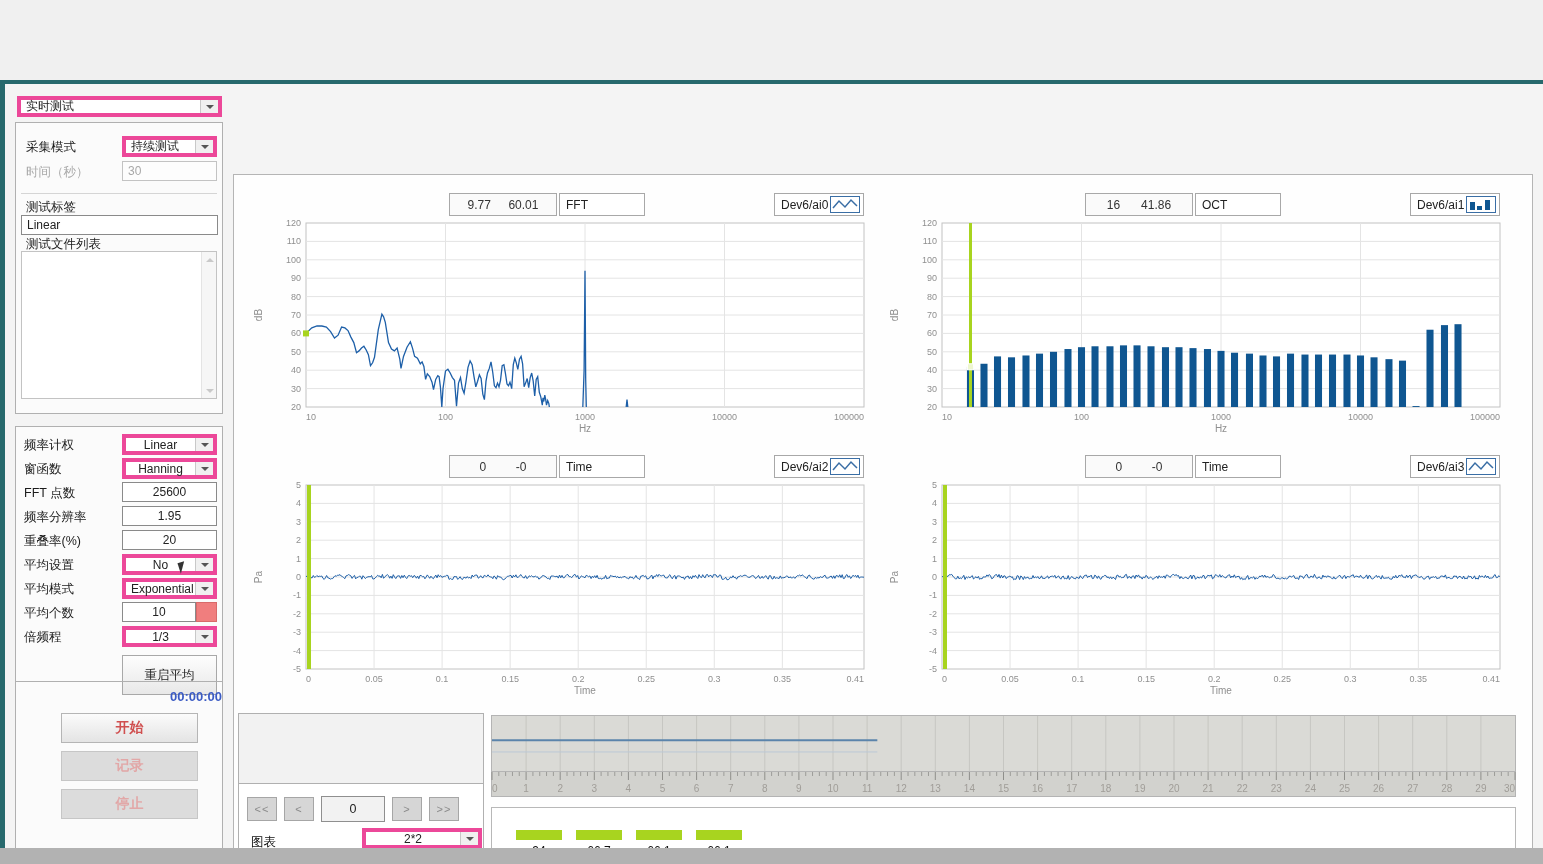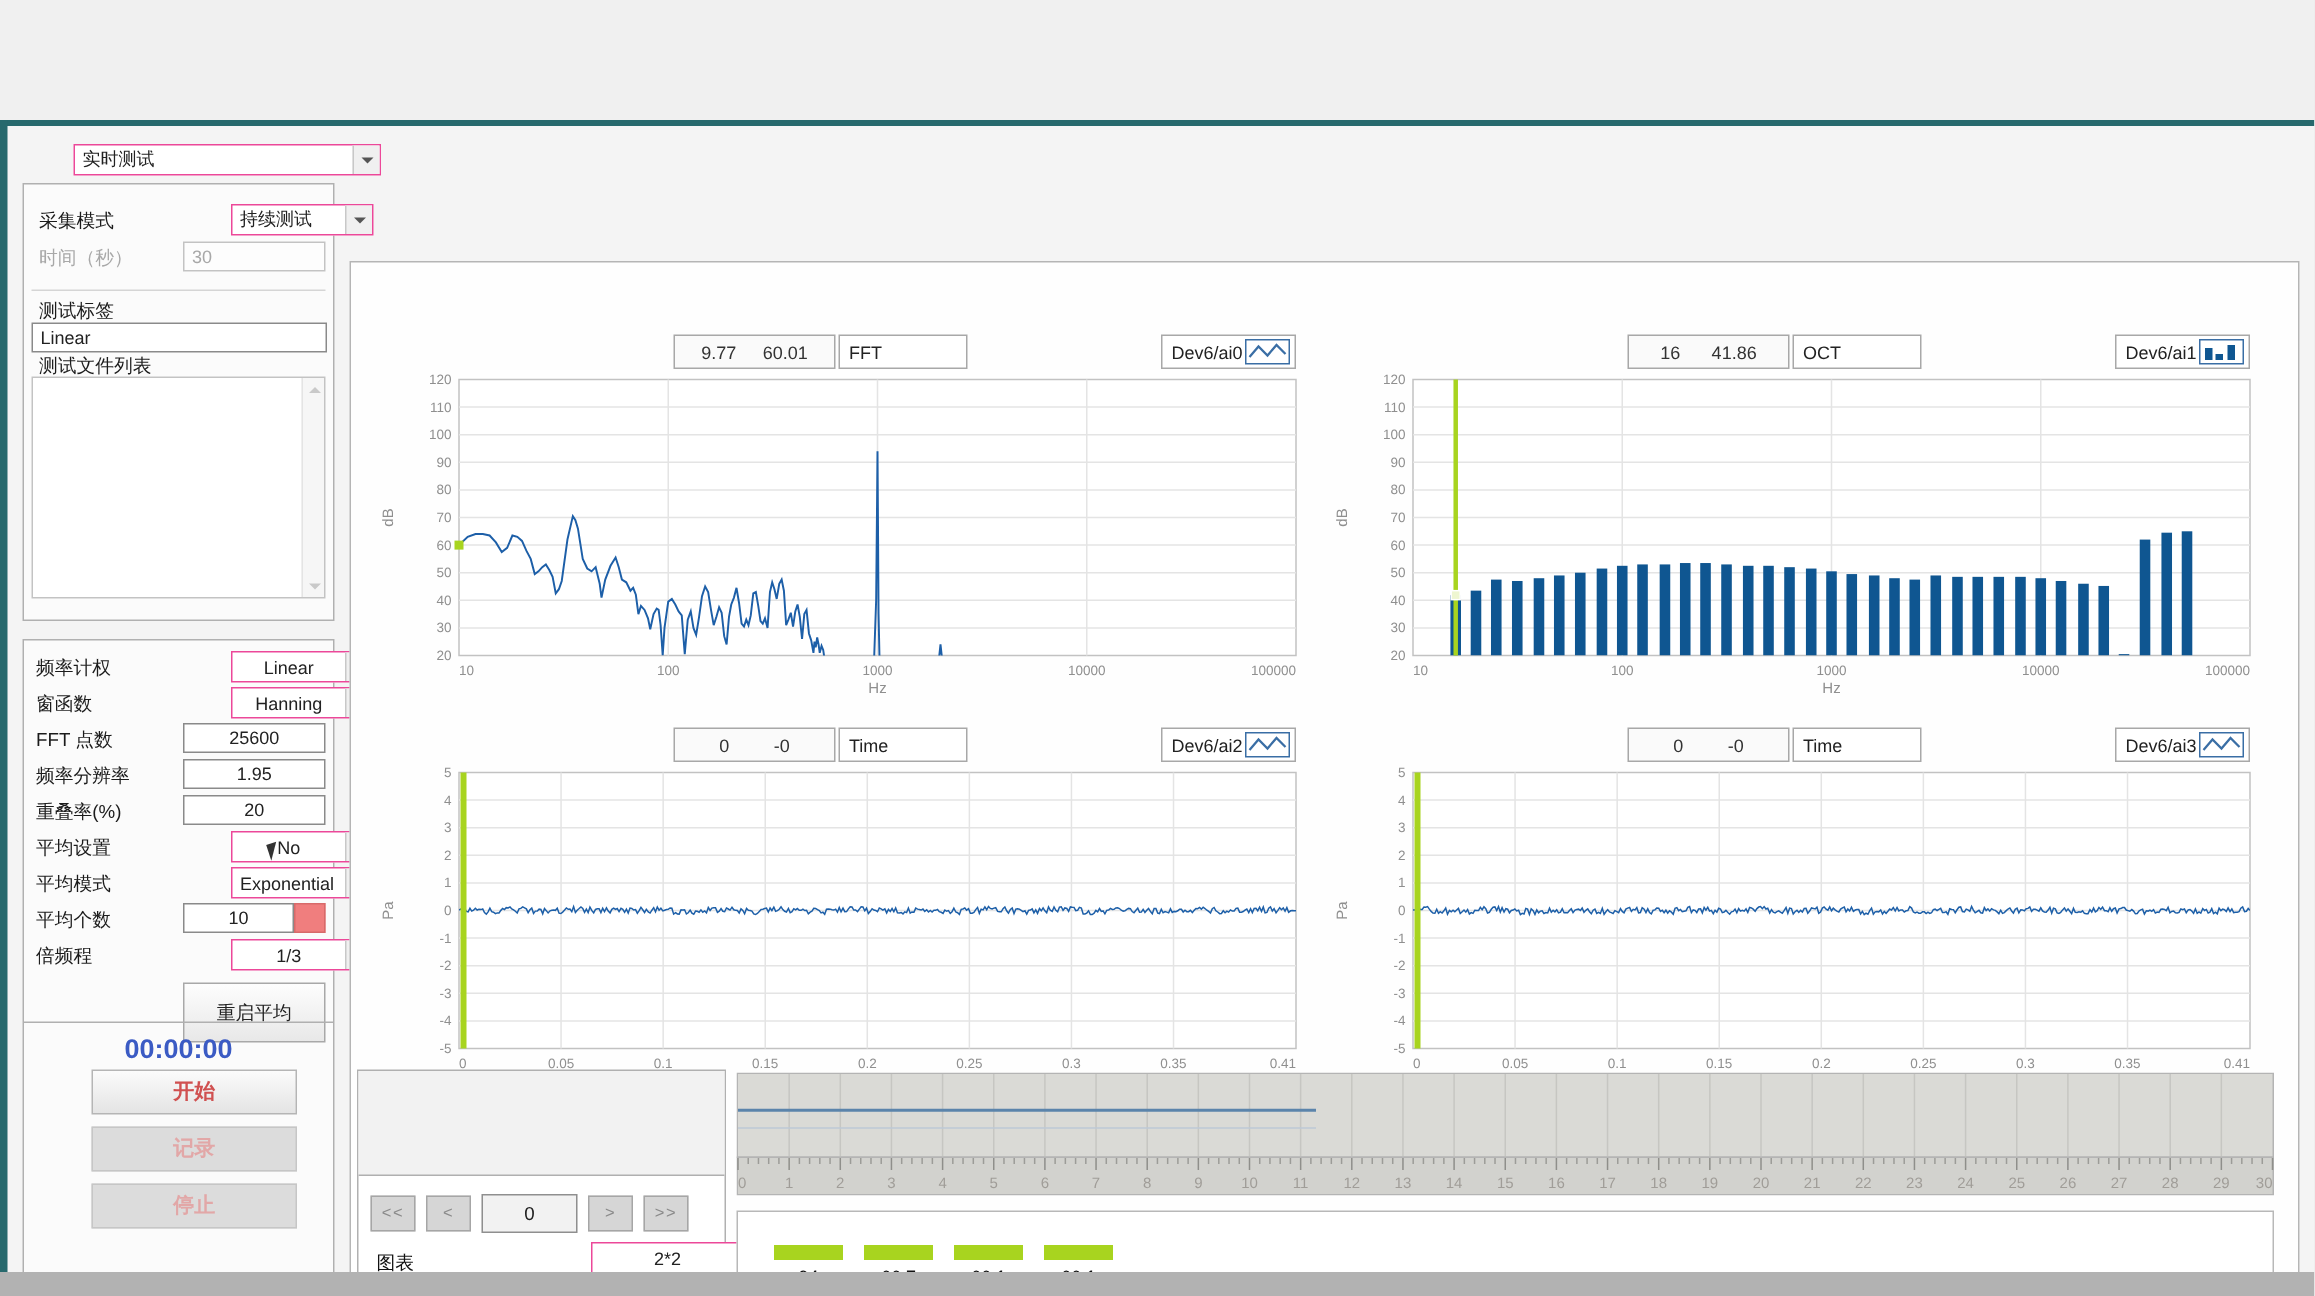--- a/index.html
+++ b/index.html
@@ -27,21 +27,21 @@
          border:1px solid #b2b2b2; border-bottom:none; font-size:13px; color:#222;}
   .tab.active { background:#a2a2a2; color:#000; }
 
   
   .frame { position:absolute; left:0; top:80px; width:1543px; height:768px; background:#f4f4f4;
            border-top:4px solid #27696d; border-left:5px solid #27696d; }
   .bottomstrip { position:absolute; left:0; top:848px; width:1543px; height:16px; background:#b2b2b2; }
 
   
   .panel { position:absolute; background:#fbfbfb; border:1px solid #b0b0b0; }
-  .combo { position:relative; background:#fff; border:1px solid #ec4899; height:21px; display:flex; align-items:center;margin-left:32px; }
+  .combo { position:relative; background:#fff; border:4px solid #ec4899; height:21px; display:flex; align-items:center; }
   .combo-val { flex:1; padding:0 5px; font-size:12px; white-space:nowrap; overflow:hidden;}
   .combo-val.center { text-align:center; }
   .combo-arrow { width:18px; height:100%; background:#f0f0f0; border-left:1px solid #c8c8c8; display:flex; align-items:center; justify-content:center; }
   .combo-arrow::after { content:""; width:0; height:0; border:4px solid transparent; border-top-color:#555; margin-top:4px; }
   .tinput { background:#fff; border:1px solid #8a8a8a; height:20px; display:flex; align-items:center; justify-content:center; font-size:12px; }
   .tinput.left { justify-content:flex-start; padding-left:5px; }
   .tinput.disabled { color:#a8a8a8; border-color:#c3c3c3; background:#fdfdfd;}
   .lbl { position:absolute; font-size:12.5px; color:#1b1b1b; white-space:nowrap;}
   .lbl.disabled { color:#a8a8a8; }
   .sep { position:absolute; border-top:1px solid #d5d5d5; }
@@ -56,31 +56,31 @@
   .sb-arrow::after{ content:""; width:0;height:0;border:4px solid transparent;}
   .sb-up { top:0;} .sb-up::after{ border-bottom-color:#c9c9c9; margin-top:-4px;}
   .sb-down { bottom:0;} .sb-down::after{ border-top-color:#c9c9c9; margin-top:4px;}
 
   .set-row-label { left:8px; }
   .set-ctl { position:absolute; left:106px; width:95px; }
   .red-swatch { position:absolute; left:180px; width:21px; height:20px; background:#f07e7e; border:1px solid #d86a6a;}
   .restart-btn { position:absolute; left:106px; top:228px; width:95px; height:40px; background:linear-gradient(#fdfdfd,#e8e8e8);
                  border:1px solid #a8a8a8; font-size:12.5px; display:flex; align-items:center; justify-content:center;}
   .divider { position:absolute; left:0px; top:254px; width:206px; border-top:1px solid #b0b0b0;}
-  .timer { position:absolute; left:0; top:262px; width:206px; text-align:center; font-weight:bold; font-size:18px; color:#3b5bc4;}
+  .timer { position:absolute; left:0; top:262px; width:206px; text-align:right; font-weight:bold; font-size:13px; color:#3b5bc4;}
   .runbtn { position:absolute; left:45px; width:137px; height:30px; border:1px solid #b5b5b5;
             background:linear-gradient(#fbfbfb,#e4e4e4); display:flex; align-items:center; justify-content:center;
             font-size:14px; font-weight:bold; color:#d05050;}
   .runbtn.disabled { background:#dcdcdc; color:#e2a7a7; border-color:#c6c6c6;}
   .mouse-cursor { position:absolute; width:0; height:0; border-left:7px solid #333; border-bottom:11px solid transparent;
                   transform:rotate(-18deg); }
 
   
   .main { position:absolute; left:228px; top:90px; width:1300px; height:736px; background:#fefefe; border:1px solid #b5b5b5; }
-  .quad { position:absolute; width:622px; height:244px;margin-top:30px; }
+  .quad { position:absolute; width:622px; height:244px; }
   .chart-header { position:absolute; left:0; top:0; width:100%; height:24px; }
   .val-box { position:absolute; left:201px; top:0; width:108px; height:23px; background:#fafafa; border:1px solid #a8a8a8;
              display:flex; align-items:center; justify-content:space-evenly; font-size:12px; color:#333;}
   .type-box { position:absolute; left:311px; top:0; width:86px; height:23px; background:#fff; border:1px solid #a8a8a8;
               display:flex; align-items:center; padding-left:6px; font-size:12px;}
   .chan-box { position:absolute; right:6px; top:0; width:90px; height:23px; background:#fff; border:1px solid #a8a8a8;
               display:flex; align-items:center; justify-content:space-between; padding:0 3px 0 6px; font-size:12px;}
   .chan-icon { width:30px; height:17px; border:1px solid #3a6ea5; background:#fff; display:flex; align-items:center; justify-content:center;}
   .chart-canvas { position:absolute; left:0; top:26px; width:622px; height:216px; }
 

